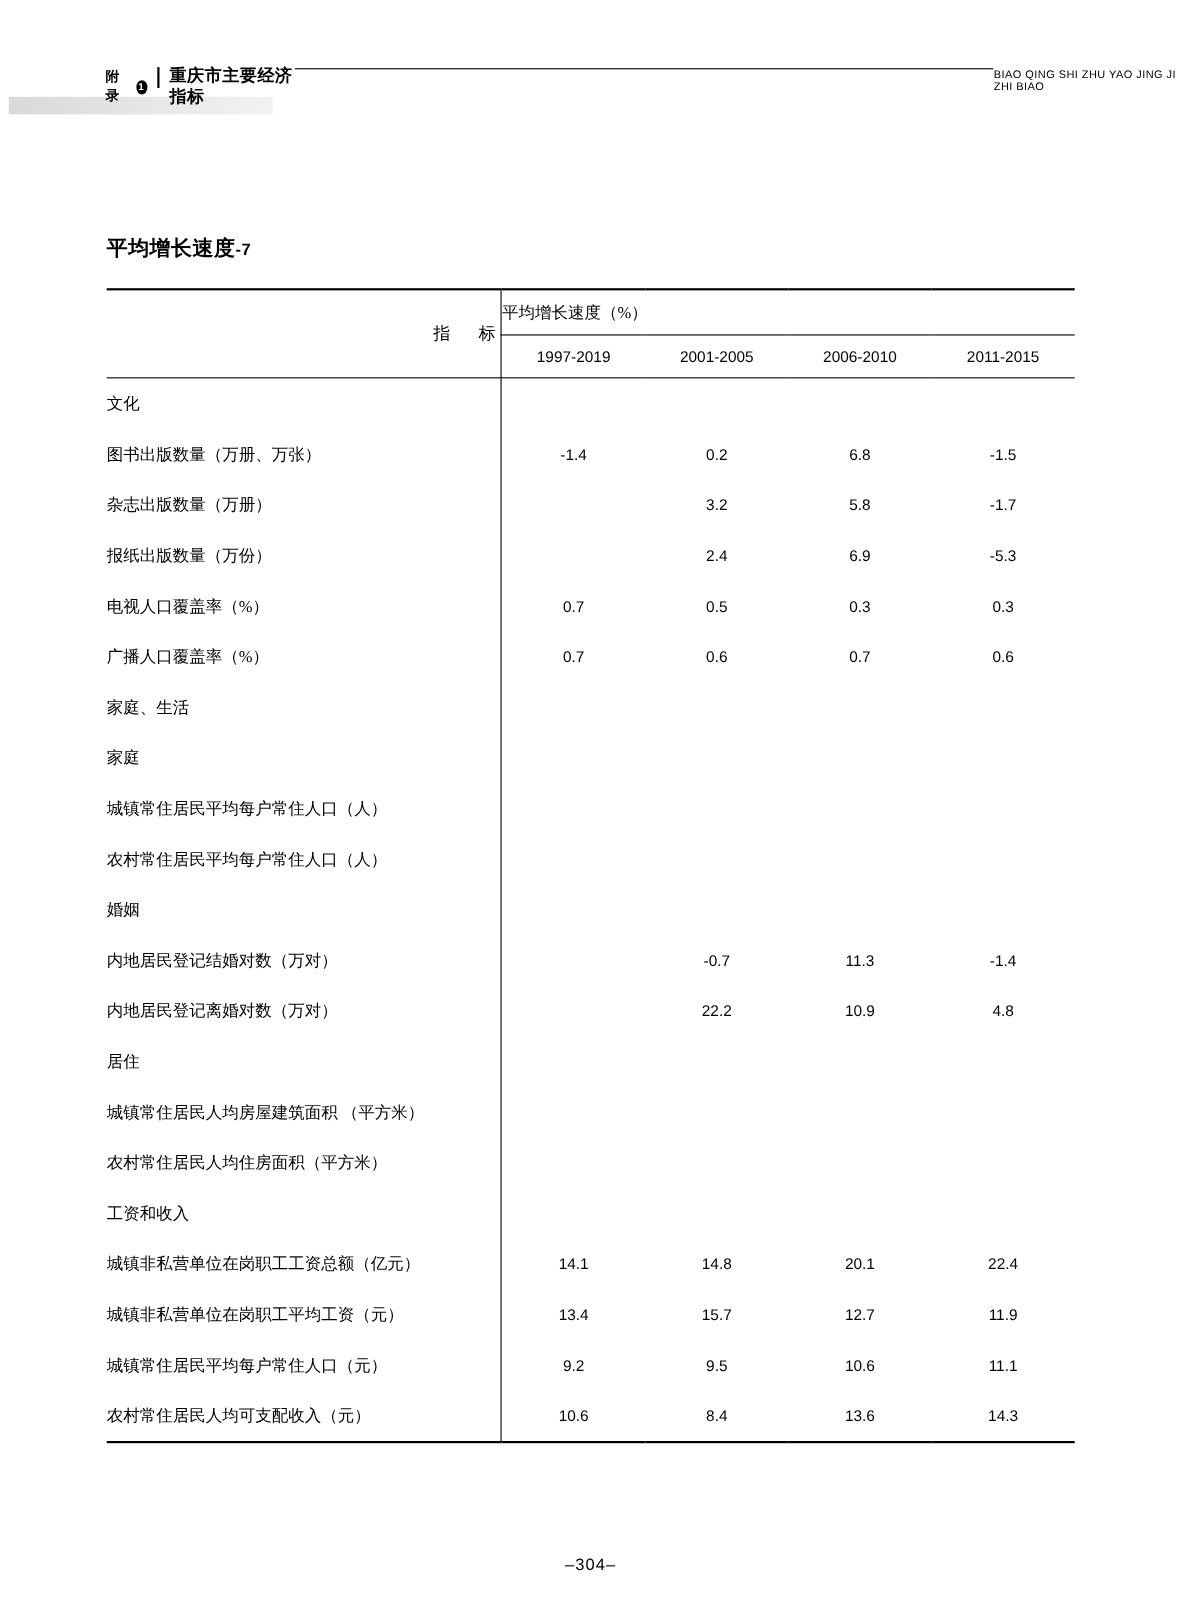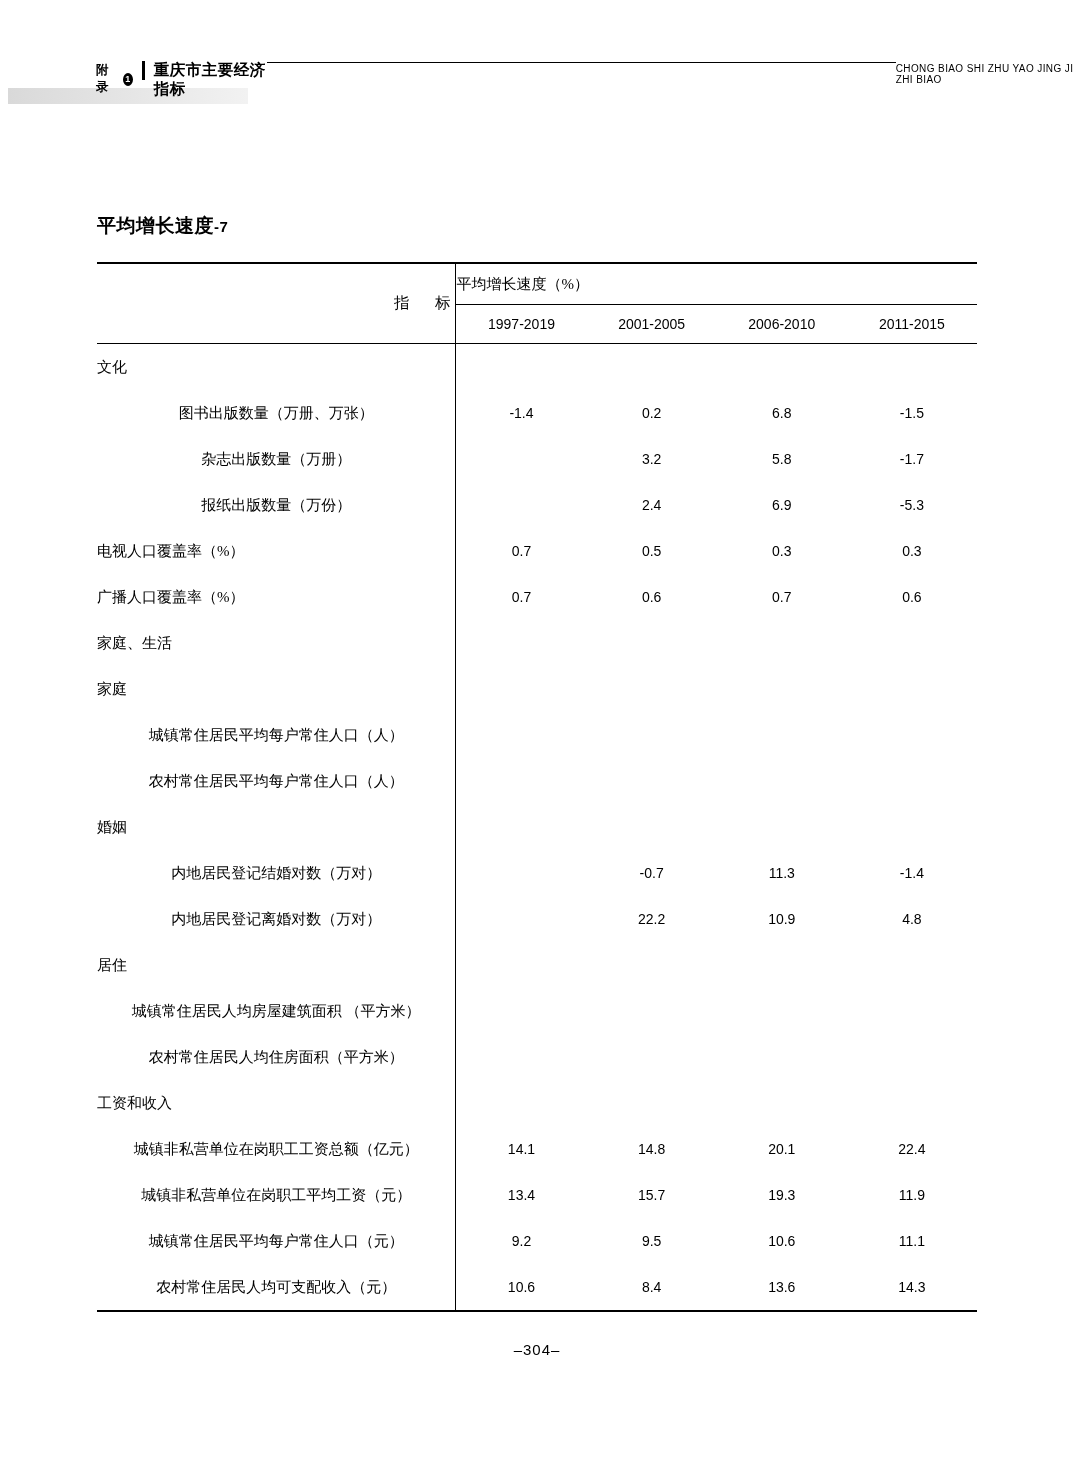--- a/index.html
+++ b/index.html
@@ -153,29 +153,29 @@
     font-size: 15px;
     white-space: nowrap;
   }
   td.value {
     text-align: center;
     font-family: "Liberation Sans", sans-serif;
     font-size: 14px;
     width: 130px;
   }
   .lvl0 { padding-left: 4px; }
-  .lvl1 { padding-left: 18px; text-align: center; }
+  .lvl1 { padding-left: 18px; }
   .lvl2 { padding-left: 24px; }
 
   .rule-bottom td { border-bottom: 2.5px solid #000; }
 
   
   .page-number {
     position: absolute;
-    top: 1341px;
+    top: 1414px;
     left: 0;
     width: 1074px;
     text-align: center;
     font-family: "Liberation Sans", sans-serif;
     font-size: 15px;
     letter-spacing: 1px;
   }
 </style>
 </head>
 <body>
@@ -184,21 +184,21 @@
   <div class="header-band"></div>
   <div class="header-inner">
     <span class="appendix-tag">
       <span>附 录</span>
       <span class="num-circle">1</span>
     </span>
     <span class="tag-divider"></span>
     <span class="header-titles">
       <span class="header-cn">重庆市主要经济指标</span>
       <span class="header-rule"></span>
-      <span class="header-py">CHONG BIAO SHI ZHU YAO JING JI ZHI BIAO</span>
+      <span class="header-py">BIAO QING SHI ZHU YAO JING JI ZHI BIAO</span>
     </span>
   </div>
 </div>
 
 <div class="table-title">
   <span>平均增长速度</span><span class="suffix">-7</span>
 </div>
 
 <table class="stat-table">
   <thead>
@@ -337,21 +337,21 @@
         <td class="label lvl1">城镇非私营单位在岗职工工资总额（亿元）</td>
         <td class="value">14.1</td>
         <td class="value">14.8</td>
         <td class="value">20.1</td>
         <td class="value">22.4</td>
       </tr>
       <tr class="data-row">
         <td class="label lvl1">城镇非私营单位在岗职工平均工资（元）</td>
         <td class="value">13.4</td>
         <td class="value">15.7</td>
-        <td class="value">19.3</td>
+        <td class="value">12.7</td>
         <td class="value">11.9</td>
       </tr>
       <tr class="data-row">
         <td class="label lvl1">城镇常住居民平均每户常住人口（元）</td>
         <td class="value">9.2</td>
         <td class="value">9.5</td>
         <td class="value">10.6</td>
         <td class="value">11.1</td>
       </tr>
       <tr class="data-row rule-bottom">

